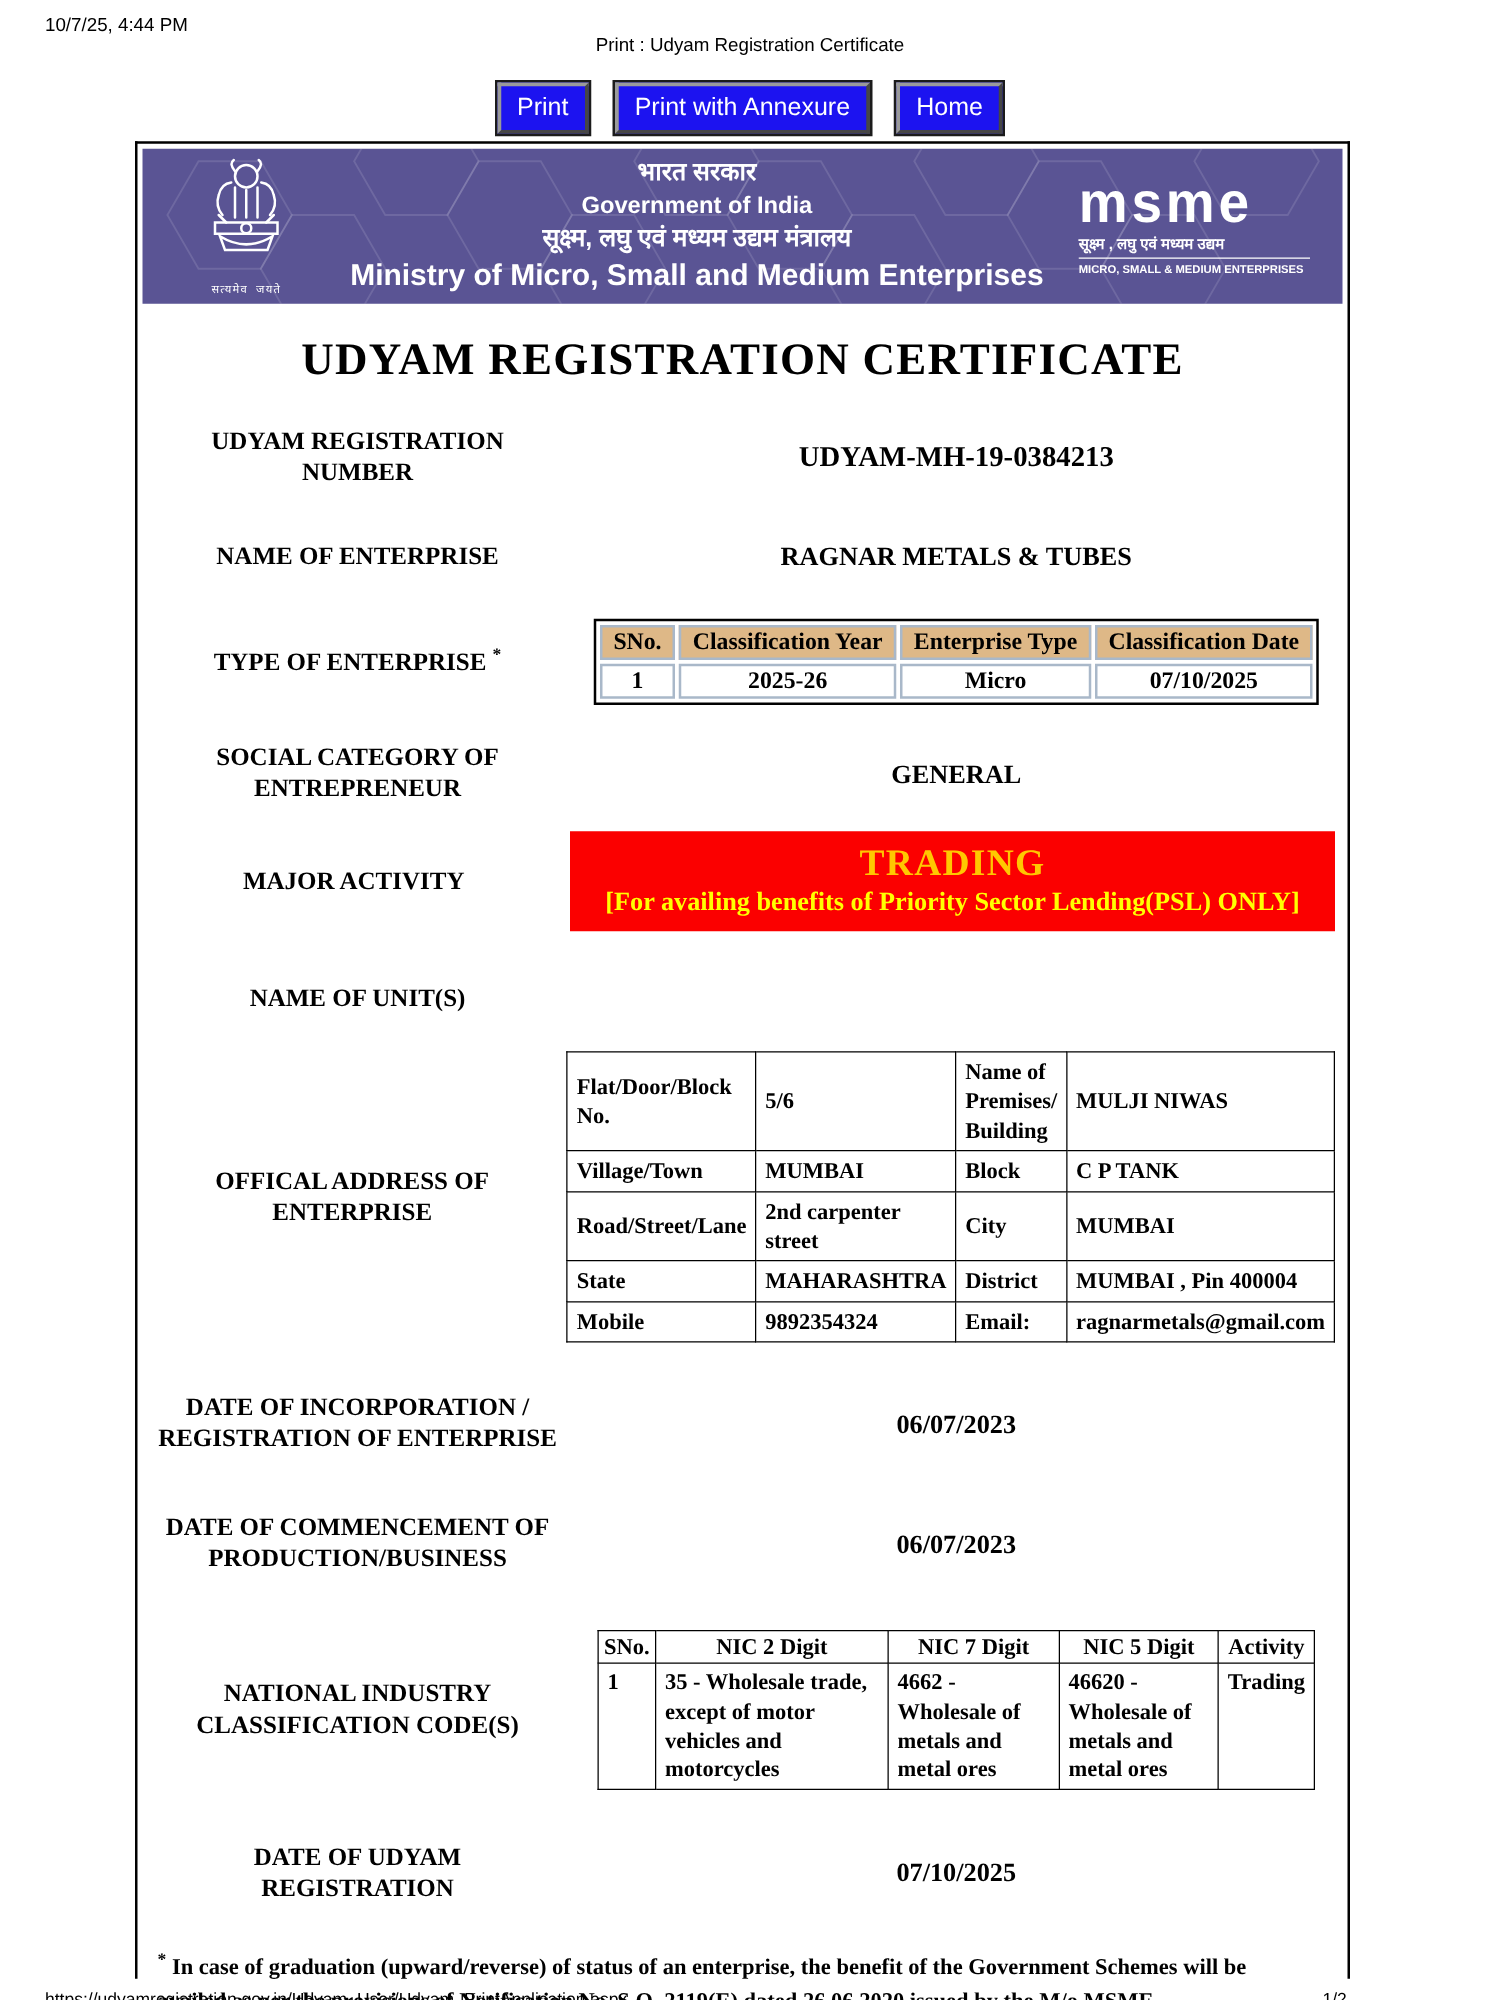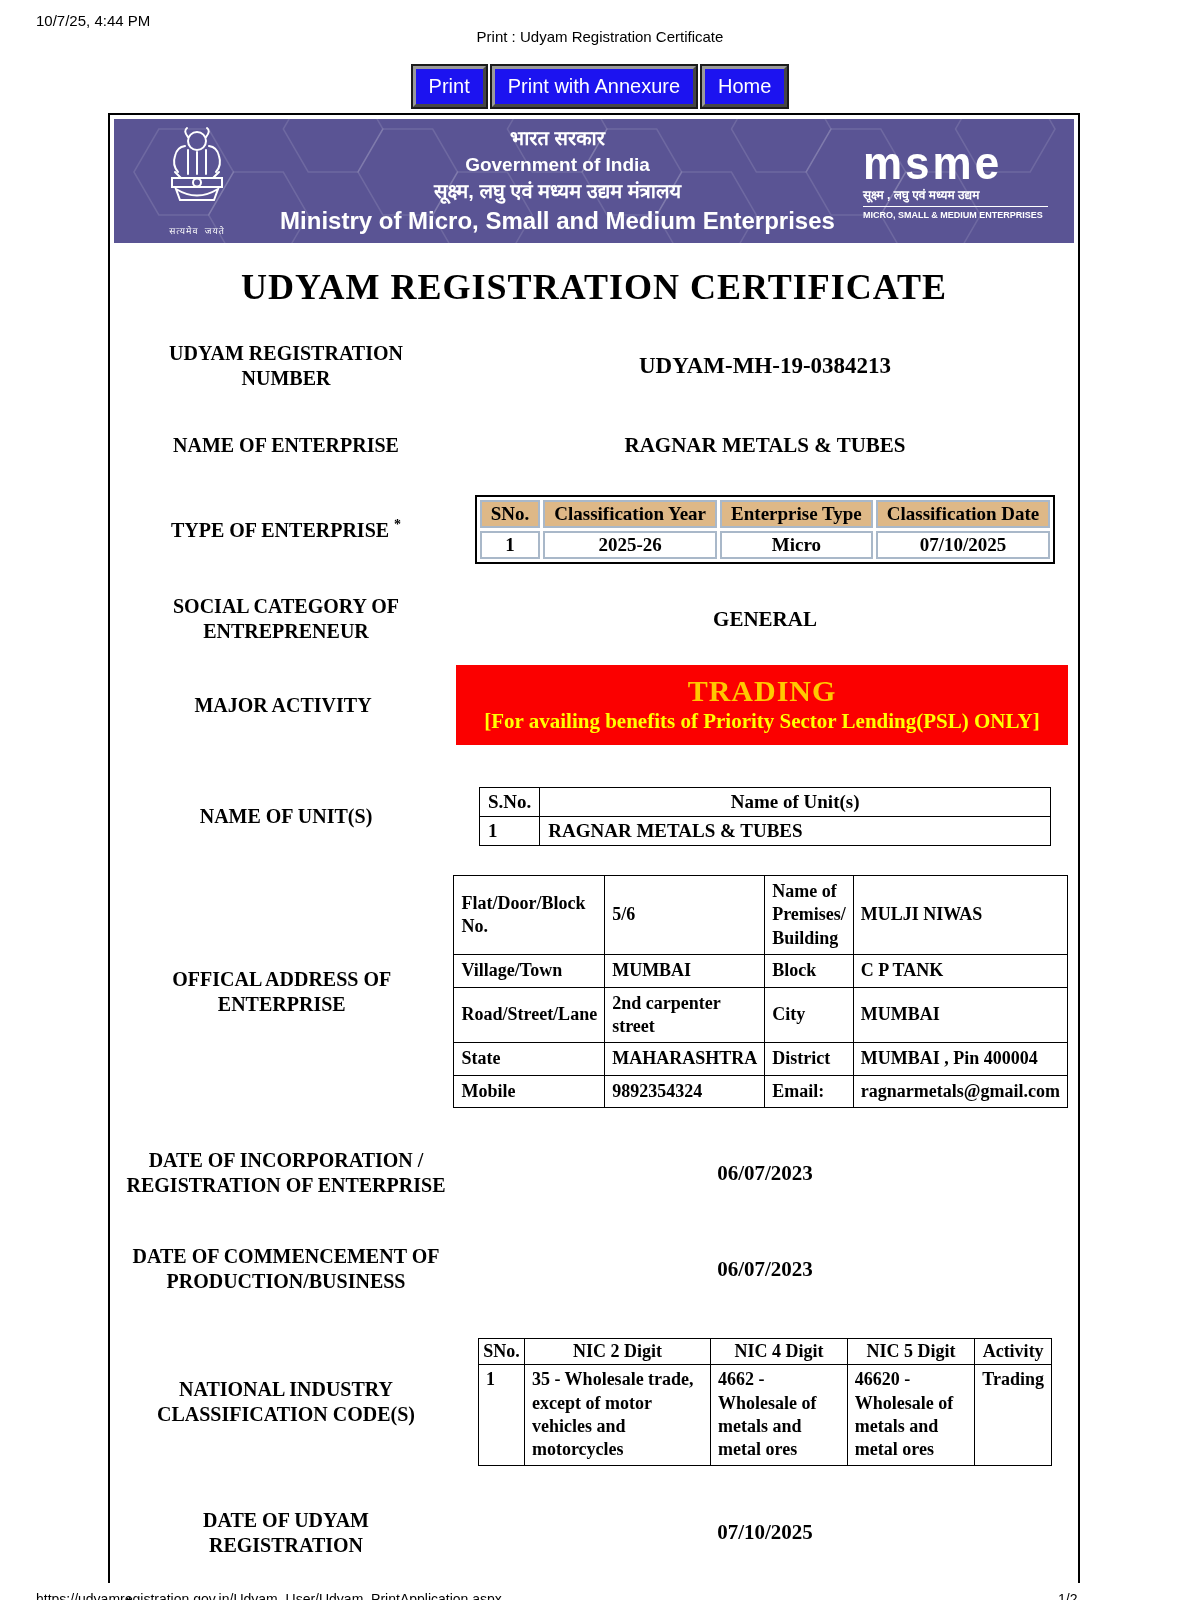--- a/index.html
+++ b/index.html
@@ -5,21 +5,21 @@
   * { box-sizing: border-box; }
   html,body { margin:0; padding:0; }
   body {
     width:1200px; height:1600px; position:relative; background:#fff;
     font-family:"Liberation Serif", serif; overflow:hidden; color:#000;
   }
   
   .print-meta { position:absolute; top:12px; left:36px; font-family:"Liberation Sans",sans-serif; font-size:15px; }
   .print-title { position:absolute; top:28px; left:0; width:100%; text-align:center; font-family:"Liberation Sans",sans-serif; font-size:15px; }
   
-  .toolbar { position:absolute; top:66px; left:0; width:100%; display:flex; justify-content:center; gap:6px; }
+  .toolbar { position:absolute; top:66px; left:0; width:100%; display:flex; justify-content:center; gap:21px; }
   .btn {
     background:#1c13f0; color:#fff; font-family:"Liberation Sans",sans-serif; font-size:20px;
     padding:6px 13px; border:3px outset #9a9a9a; box-shadow:0 0 0 2px #1b1b1b; cursor:pointer;
   }
   
   .cert { position:absolute; top:113px; left:108px; width:972px; height:1470px;
           border:2px solid #000; border-bottom:none; background:#fff; }
   
   .gov { position:relative; margin:4px; height:124px; background:#5a5494; display:flex; align-items:center; color:#fff; overflow:hidden; }
   .hexbg { position:absolute; top:0; left:0; width:100%; height:100%; }
@@ -191,34 +191,20 @@
     <div class="val">
       <div class="activity-box">
         <div class="activity-main">TRADING</div>
         <div class="activity-note">[For availing benefits of Priority Sector Lending(PSL) ONLY]</div>
       </div>
     </div>
   </div>
 
   <div class="row mt-units">
     <div class="lbl">NAME OF UNIT(S)</div>
-    <div class="val">
-      <table class="plain-table units-table">
-        <tbody>
-            <tr>
-          <th class="c-sno">S.No.</th>
-          <th class="c-name">Name of Unit(s)</th>
-        </tr>
-        <tr>
-          <td class="c-sno">1</td>
-          <td>RAGNAR METALS &amp; TUBES</td>
-        </tr>
-      </tbody>
-        </table>
-    </div>
   </div>
 
   <div class="row mt-addr">
     <div class="lbl">OFFICAL ADDRESS OF ENTERPRISE</div>
     <div class="val">
       <table class="plain-table addr-table">
         <tbody>
             <tr>
           <td class="addr-c1">Flat/Door/Block No.</td>
           <td class="addr-c2">5/6</td>
@@ -269,21 +255,21 @@
   </div>
 
   <div class="row mt-nic">
     <div class="lbl">NATIONAL INDUSTRY CLASSIFICATION CODE(S)</div>
     <div class="val">
       <table class="plain-table nic-table">
         <tbody>
             <tr>
           <th class="nic-c1">SNo.</th>
           <th class="nic-c2">NIC 2 Digit</th>
-          <th class="nic-c3">NIC 4 Digit</th>
+          <th class="nic-c3">NIC 7 Digit</th>
           <th class="nic-c4">NIC 5 Digit</th>
           <th class="nic-c5">Activity</th>
         </tr>
         <tr>
           <td>1</td>
           <td>35 - Wholesale trade, except of motor vehicles and motorcycles</td>
           <td>4662 - Wholesale of metals and metal ores</td>
           <td>46620 - Wholesale of metals and metal ores</td>
           <td>Trading</td>
         </tr>

